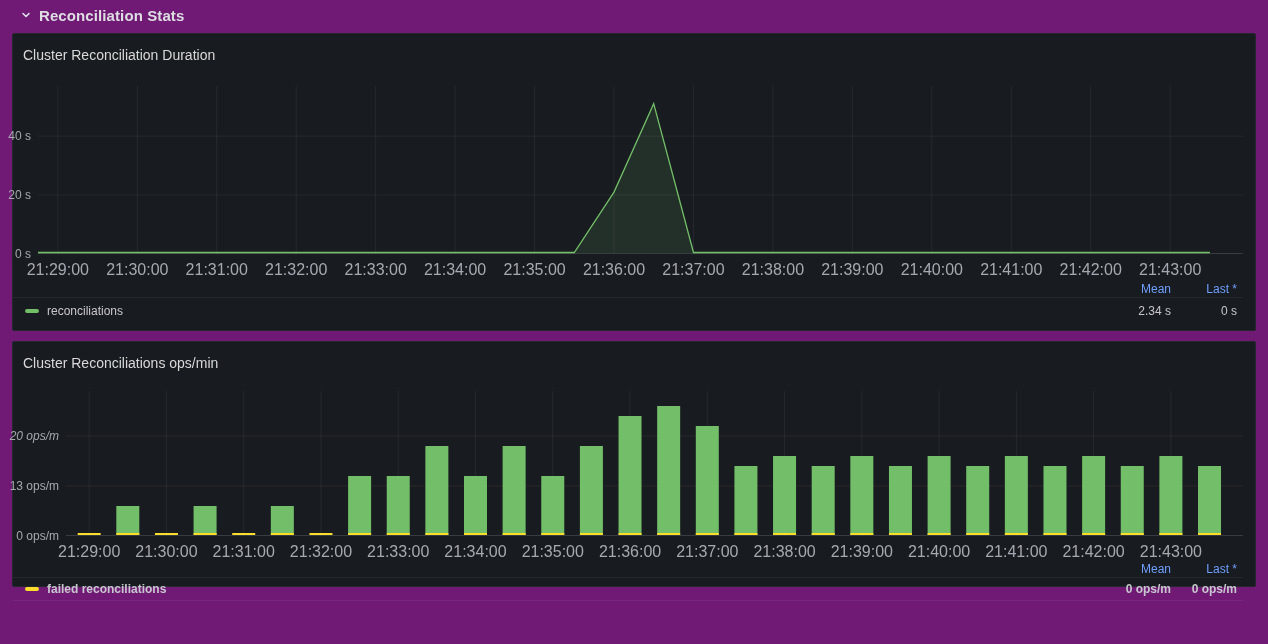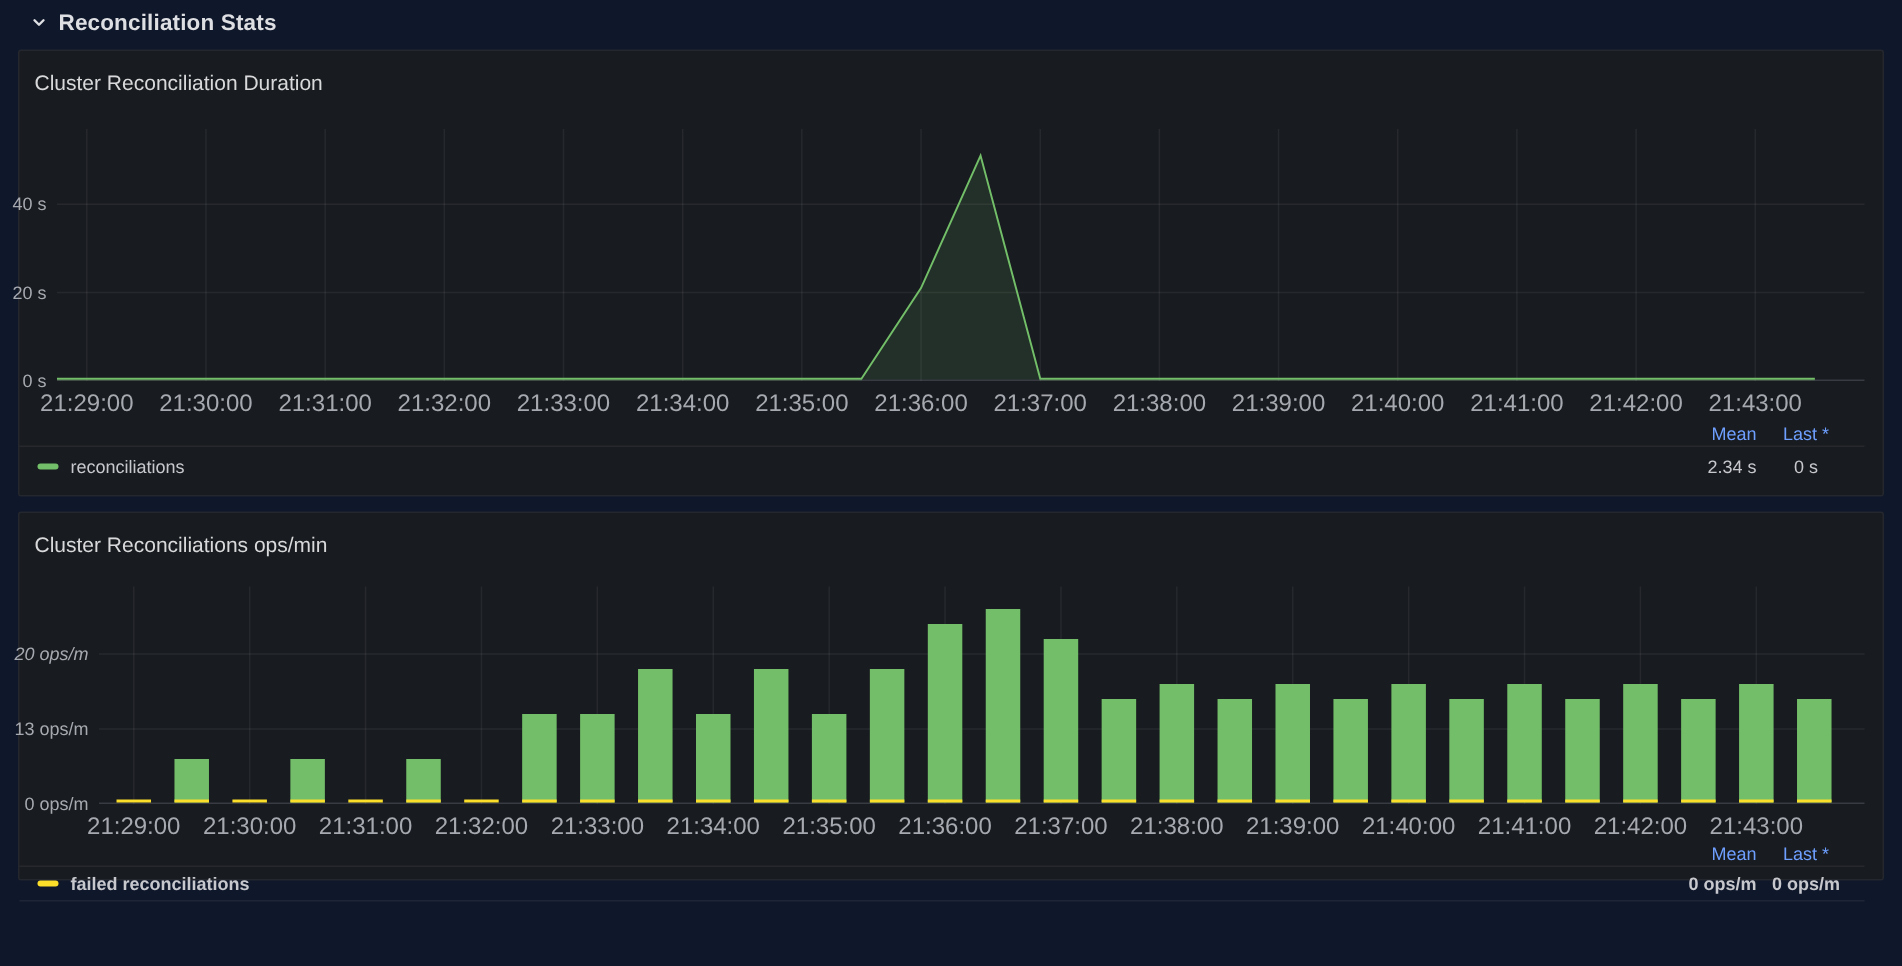--- a/index.html
+++ b/index.html
@@ -1,20 +1,20 @@
 <!DOCTYPE html>
 <html><head>
 <meta charset="utf-8">
 <style>
   * { box-sizing: border-box; margin: 0; padding: 0; }
   html, body { background: #0b0c0e; }
   body { font-family: "Liberation Sans", "DejaVu Sans", sans-serif; }
   .screen {
     position: relative; width: 1268px; height: 644px;
-    background: #0f172a; overflow: hidden; color: #CCCCDC;
+    background: #701a75; overflow: hidden; color: #CCCCDC;
   }
   
   .row-header {
     position: absolute; left: 20px; top: 3px; height: 24px;
     display: flex; align-items: center; gap: 7px; cursor: pointer;
   }
   .row-header .chev { display: flex; align-items: center; }
   .row-title { font-size: 15px; font-weight: 600; color: #DEDFE3; letter-spacing: .1px; }
   
   .panel {
@@ -55,21 +55,21 @@
     border-top: 1px solid rgba(204,204,220,0.08); padding-right: 6px;
   }
   .legend-2 .legend-row { height: 24px; }
   .legend-2 .legend-row:last-child { border-bottom: 1px solid rgba(204,204,220,0.08); font-weight: bold; }
   .series-marker {
     width: 14px; height: 4px; border-radius: 2px; margin: 0 8px 0 12px; flex: 0 0 auto;
   }
   .series-label { color: #C7C8CE; cursor: pointer; }
   .legend-spacer { flex: 1; }
   .col-mean { width: 100px; text-align: right; }
-  .col-last { width: 66px; text-align: center; }
+  .col-last { width: 66px; text-align: right; }
   .legend-row .col-mean, .legend-row .col-last { color: #C7C8CE; }
 </style>
 </head>
 <body>
 
 <div class="screen">
 
   <div class="row-header">
     <span class="chev">
       <svg width="12" height="12" viewBox="0 0 12 12" fill="none">

